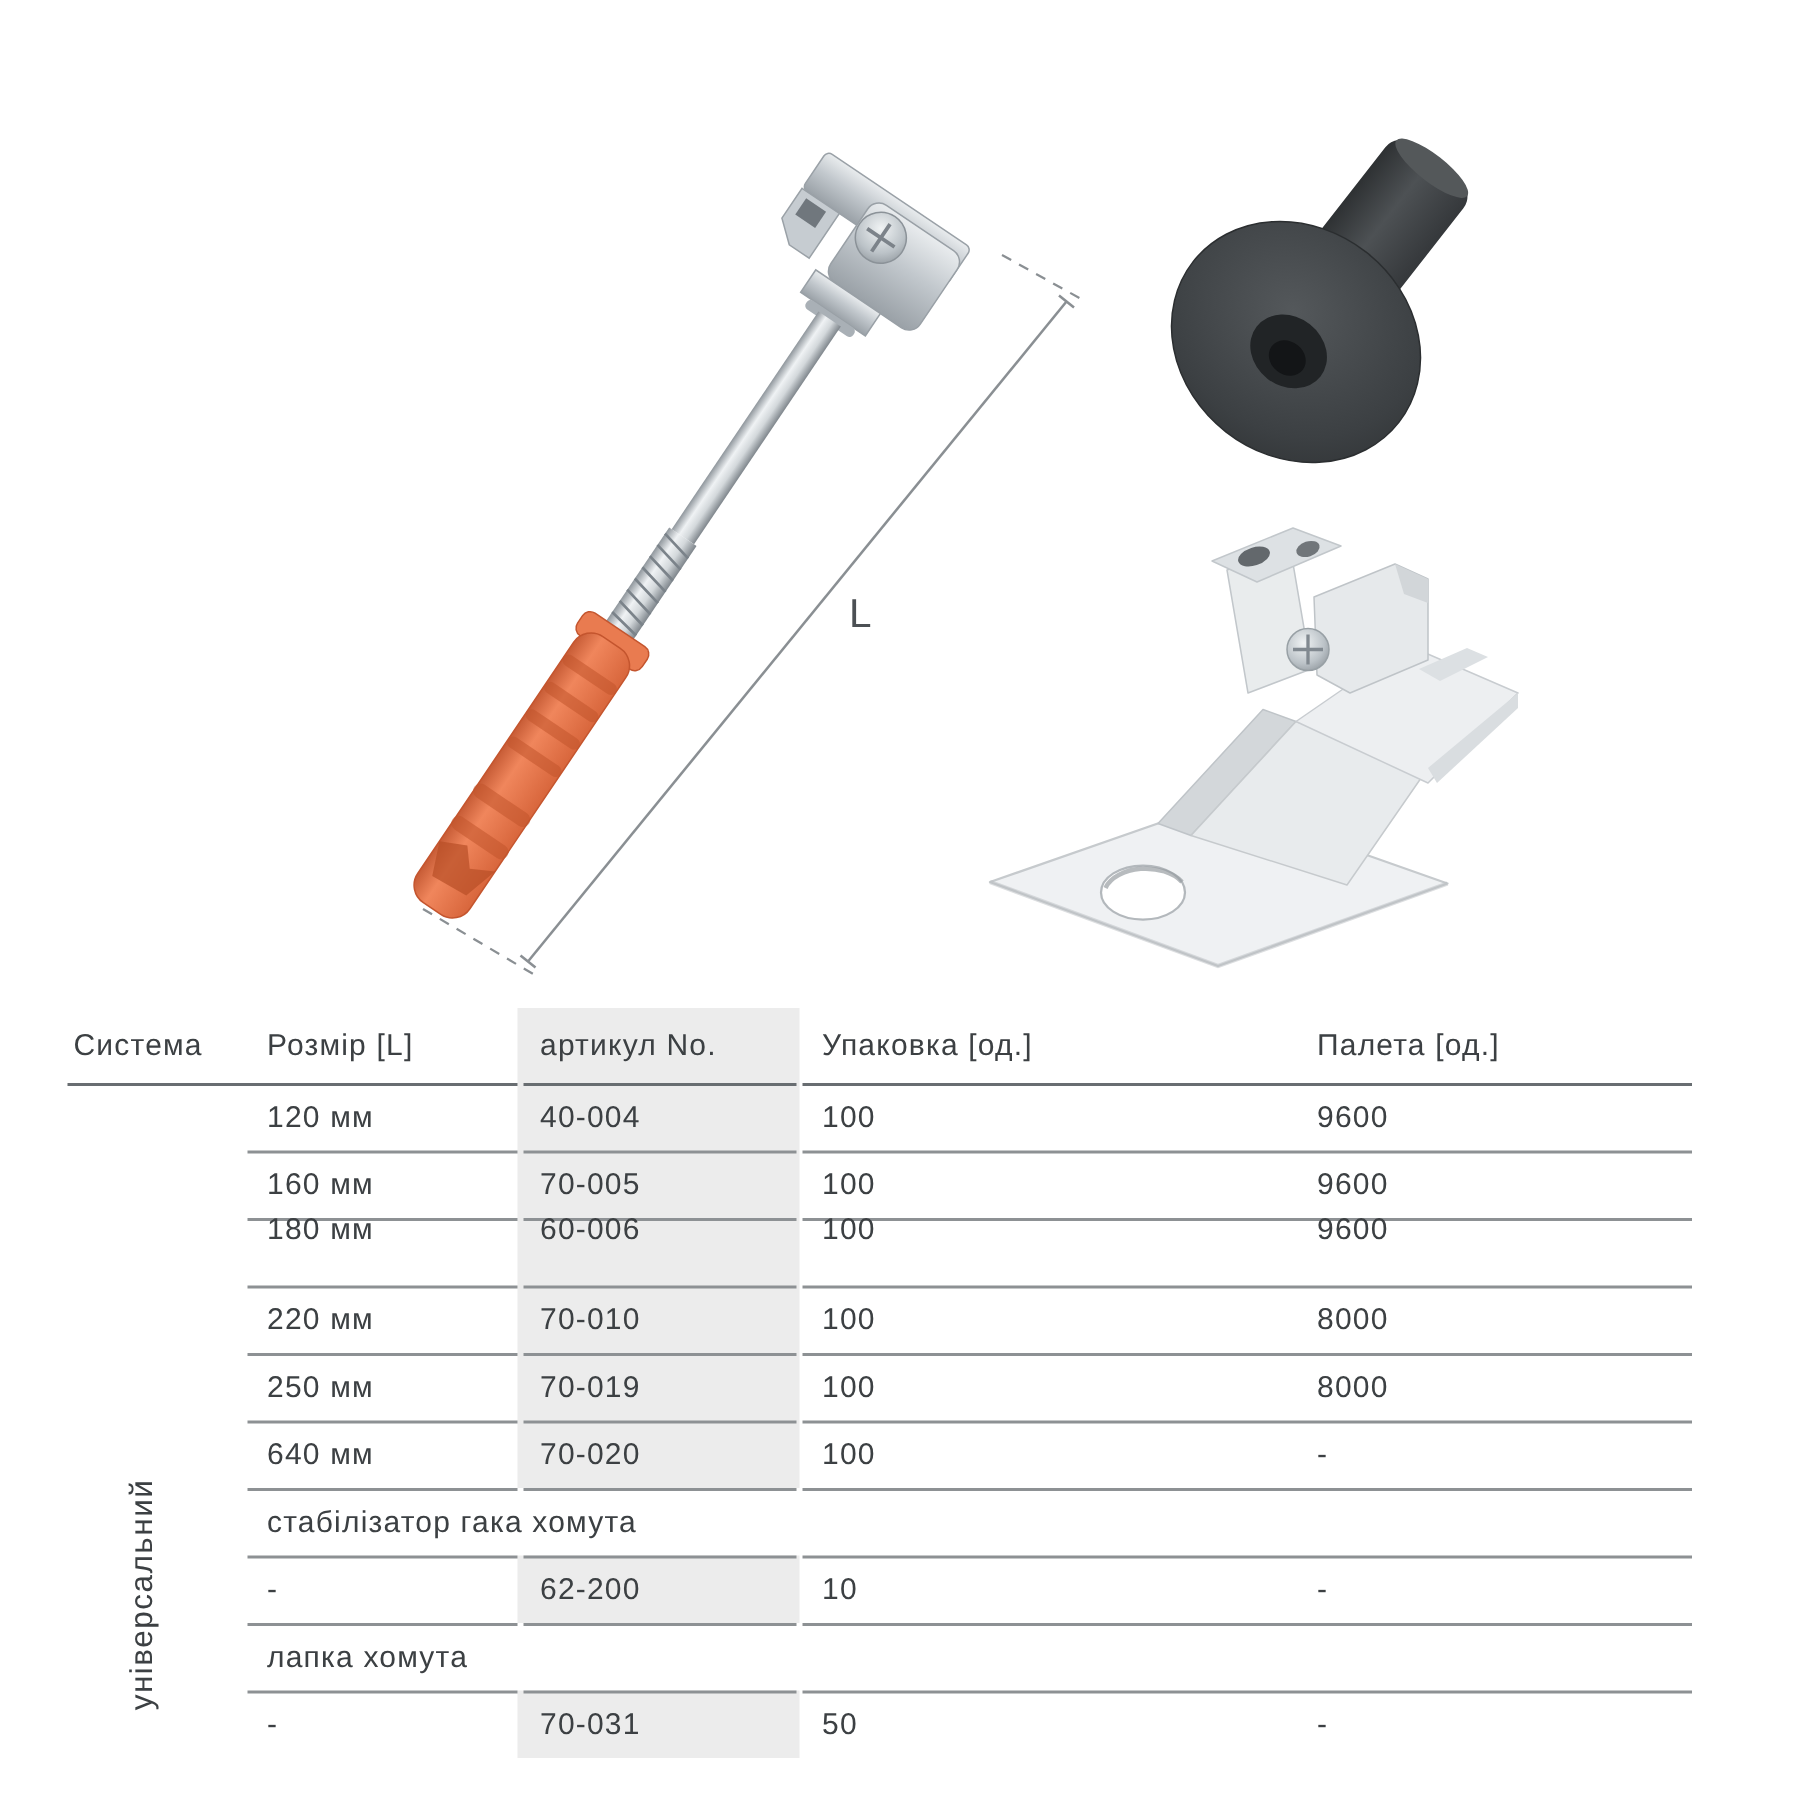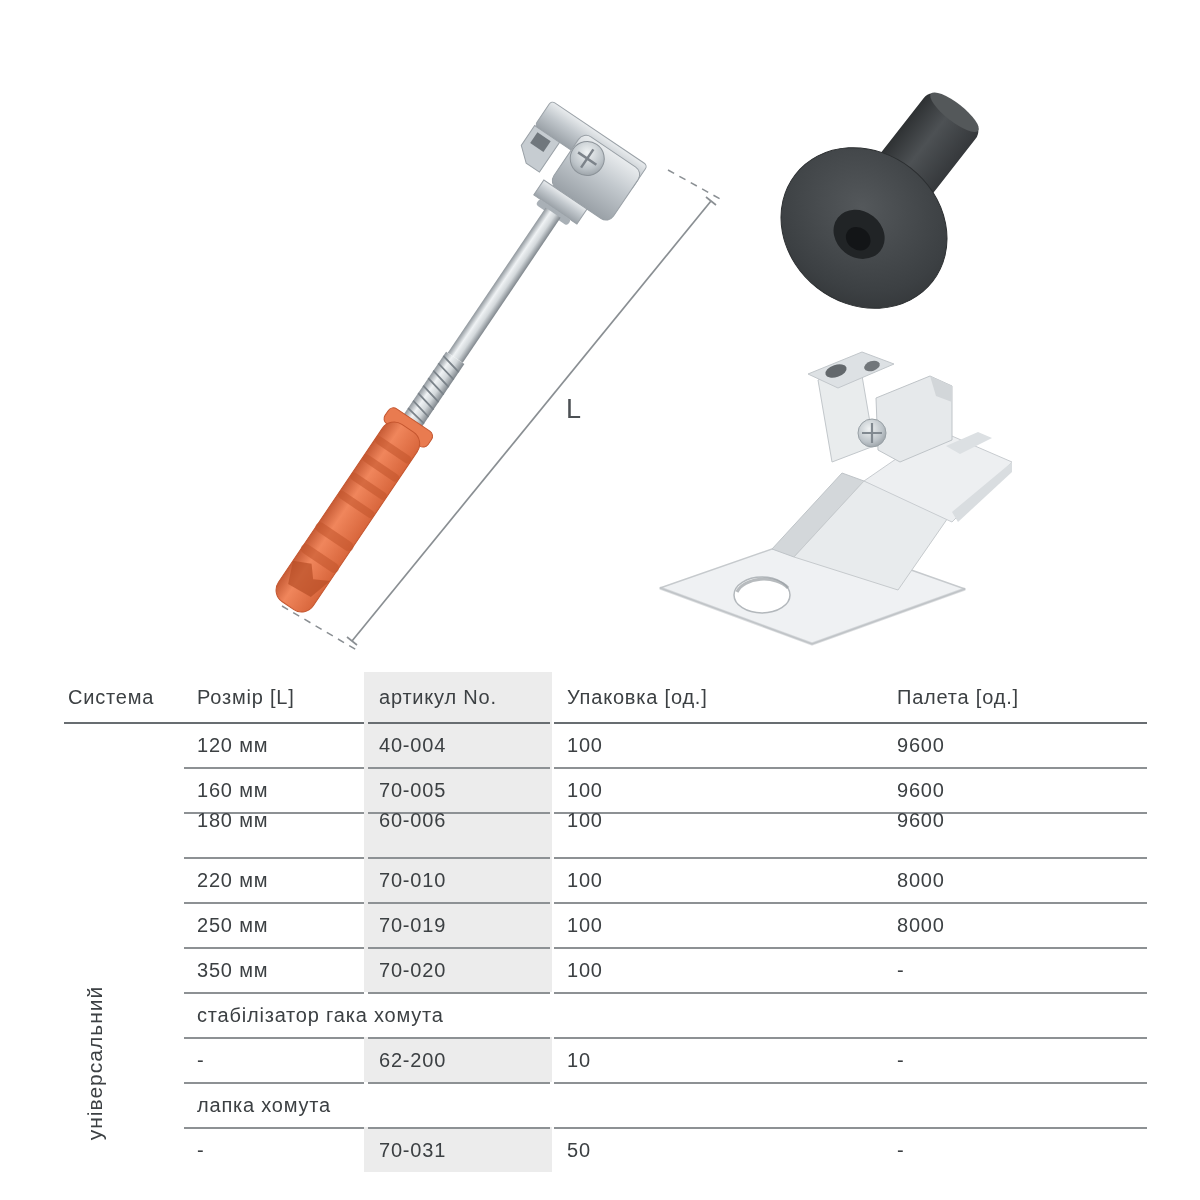--- a/index.html
+++ b/index.html
@@ -1,21 +1,21 @@
 <!DOCTYPE html>
 <html><head>
 <meta charset="utf-8">
 <style>
   html,body{margin:0;padding:0;background:#ffffff;}
   .page{position:relative;width:1200px;height:1200px;background:#ffffff;overflow:hidden;
         font-family:"Liberation Sans", sans-serif;color:#3c4043;}
   .figure{position:absolute;left:0;top:0;}
 
   
-  .spec-table{position:absolute;left:45px;top:672px;width:1085px;height:500px;font-size:20px;letter-spacing:0.8px;margin-left:19px;}
+  .spec-table{position:absolute;left:45px;top:672px;width:1085px;height:500px;font-size:20px;letter-spacing:0.8px;}
   .gband{position:absolute;left:300px;width:188px;background:#ececec;}
   .gb1{top:0;height:320px;}
   .gb2{top:365px;height:45px;}
   .gb3{top:455px;height:45px;}
   .hl{position:absolute;height:2px;background:#686d71;}
   .hl.a{left:0;width:300px;}
   .hl.b{left:304px;width:182px;}
   .hl.c{left:490px;width:593px;}
   .sep{position:absolute;height:1.5px;background:#8d9194;}
   .sep.a{left:120px;width:180px;}
@@ -197,21 +197,21 @@
       <span class="c size">250 мм</span>
       <span class="c art">70-019</span>
       <span class="c pkg">100</span>
       <span class="c pal">8000</span>
     </div>
     <div class="sep a" style="top:275px"></div>
     <div class="sep b" style="top:275px"></div>
     <div class="sep c" style="top:275px"></div>
 
     <div class="trow" style="top:275px">
-      <span class="c size">350 мм</span>
+      <span class="c size">640 мм</span>
       <span class="c art">70-020</span>
       <span class="c pkg">100</span>
       <span class="c pal">-</span>
     </div>
     <div class="sep a" style="top:320px"></div>
     <div class="sep b" style="top:320px"></div>
     <div class="sep c" style="top:320px"></div>
 
     <div class="trow" style="top:320px">
       <span class="c size">стабілізатор гака хомута</span>

